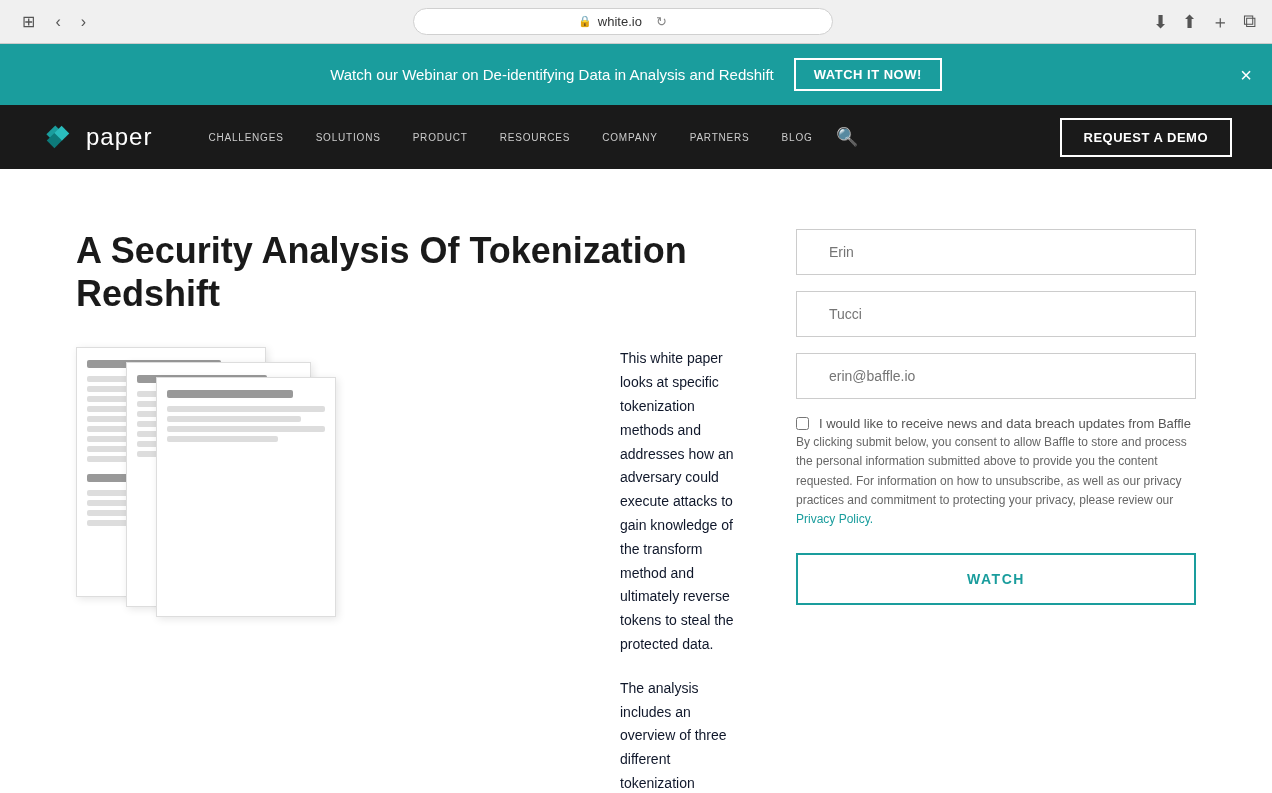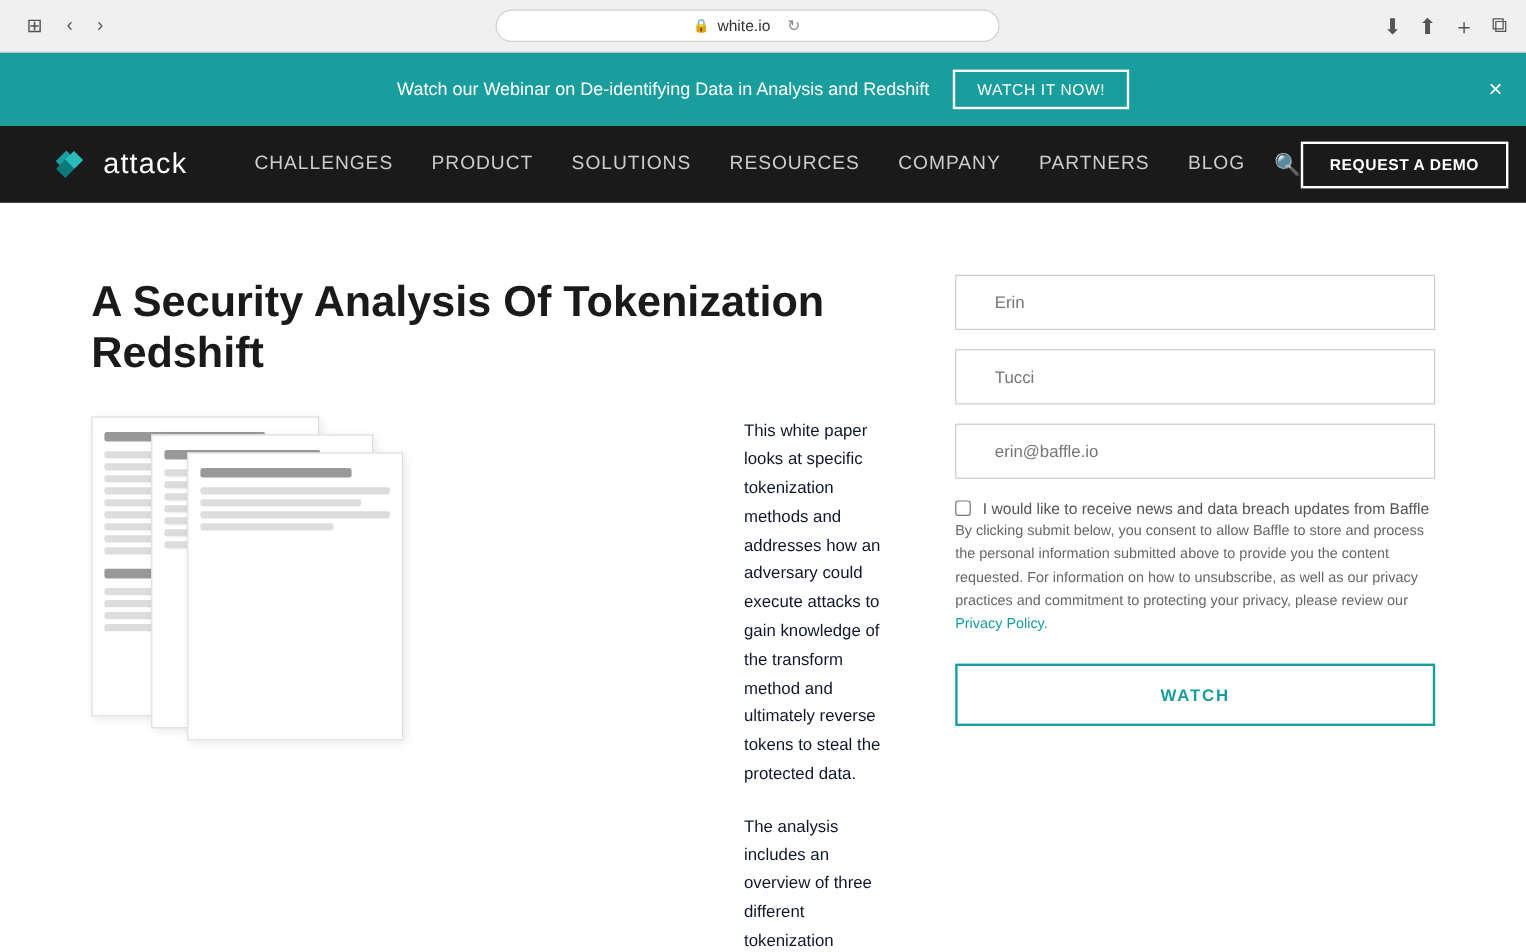--- a/index.html
+++ b/index.html
@@ -49,21 +49,21 @@
       padding: 14px 40px;
       position: relative;
     }
     .banner-text { font-size: 15px; font-weight: 500; }
     .banner-btn {
       border: 2px solid #fff;
       background: transparent;
       color: #fff;
       padding: 7px 18px;
       font-size: 13px;
-      font-weight: 400;
+      font-weight: 700;
       cursor: pointer;
       letter-spacing: 0.5px;
     }
     .banner-close {
       position: absolute;
       right: 20px;
       background: none;
       border: none;
       color: #fff;
       font-size: 20px;
@@ -79,21 +79,21 @@
       padding: 0 40px;
       height: 64px;
       gap: 0;
     }
     .logo-area { display: flex; align-items: center; gap: 10px; margin-right: 40px; }
     .logo-text { color: #fff; font-size: 24px; font-weight: 300; letter-spacing: 1px; }
     .nav-links { display: flex; align-items: center; gap: 0; flex: 1; }
     .nav-link {
       color: #ccc;
       text-decoration: none;
-      font-size: 16px;
+      font-size: 10px;
       font-weight: 500;
       letter-spacing: 0.8px;
       padding: 0 16px;
       height: 76px;
       display: flex;
       align-items: center;
       cursor: pointer;
       background: none;
       border: none;
     }
@@ -257,26 +257,26 @@
   <button class="banner-close">×</button>
 </div>
 
 <nav class="navbar">
   <div class="logo-area">
     <svg class="diamond-svg" viewBox="0 0 40 40" xmlns="http://www.w3.org/2000/svg">
       <rect x="10" y="10" width="14" height="14" fill="#1a9d9d" transform="rotate(45 17 17)"></rect>
       <rect x="18" y="10" width="12" height="12" fill="#2abcbc" transform="rotate(45 24 16)"></rect>
       <rect x="10" y="18" width="12" height="12" fill="#0d7a7a" transform="rotate(45 16 24)"></rect>
     </svg>
-    <span class="logo-text">attack</span>
+    <span class="logo-text">paper</span>
   </div>
   <div class="nav-links">
     <button class="nav-link">CHALLENGES</button>
+    <button class="nav-link">SOLUTIONS</button>
     <button class="nav-link">PRODUCT</button>
-    <button class="nav-link">SOLUTIONS</button>
     <button class="nav-link">RESOURCES</button>
     <button class="nav-link">COMPANY</button>
     <button class="nav-link">PARTNERS</button>
     <button class="nav-link">BLOG</button>
     <button class="nav-search">🔍</button>
   </div>
   <button class="nav-cta">REQUEST A DEMO</button>
 </nav>
 
 <div class="main-content">

